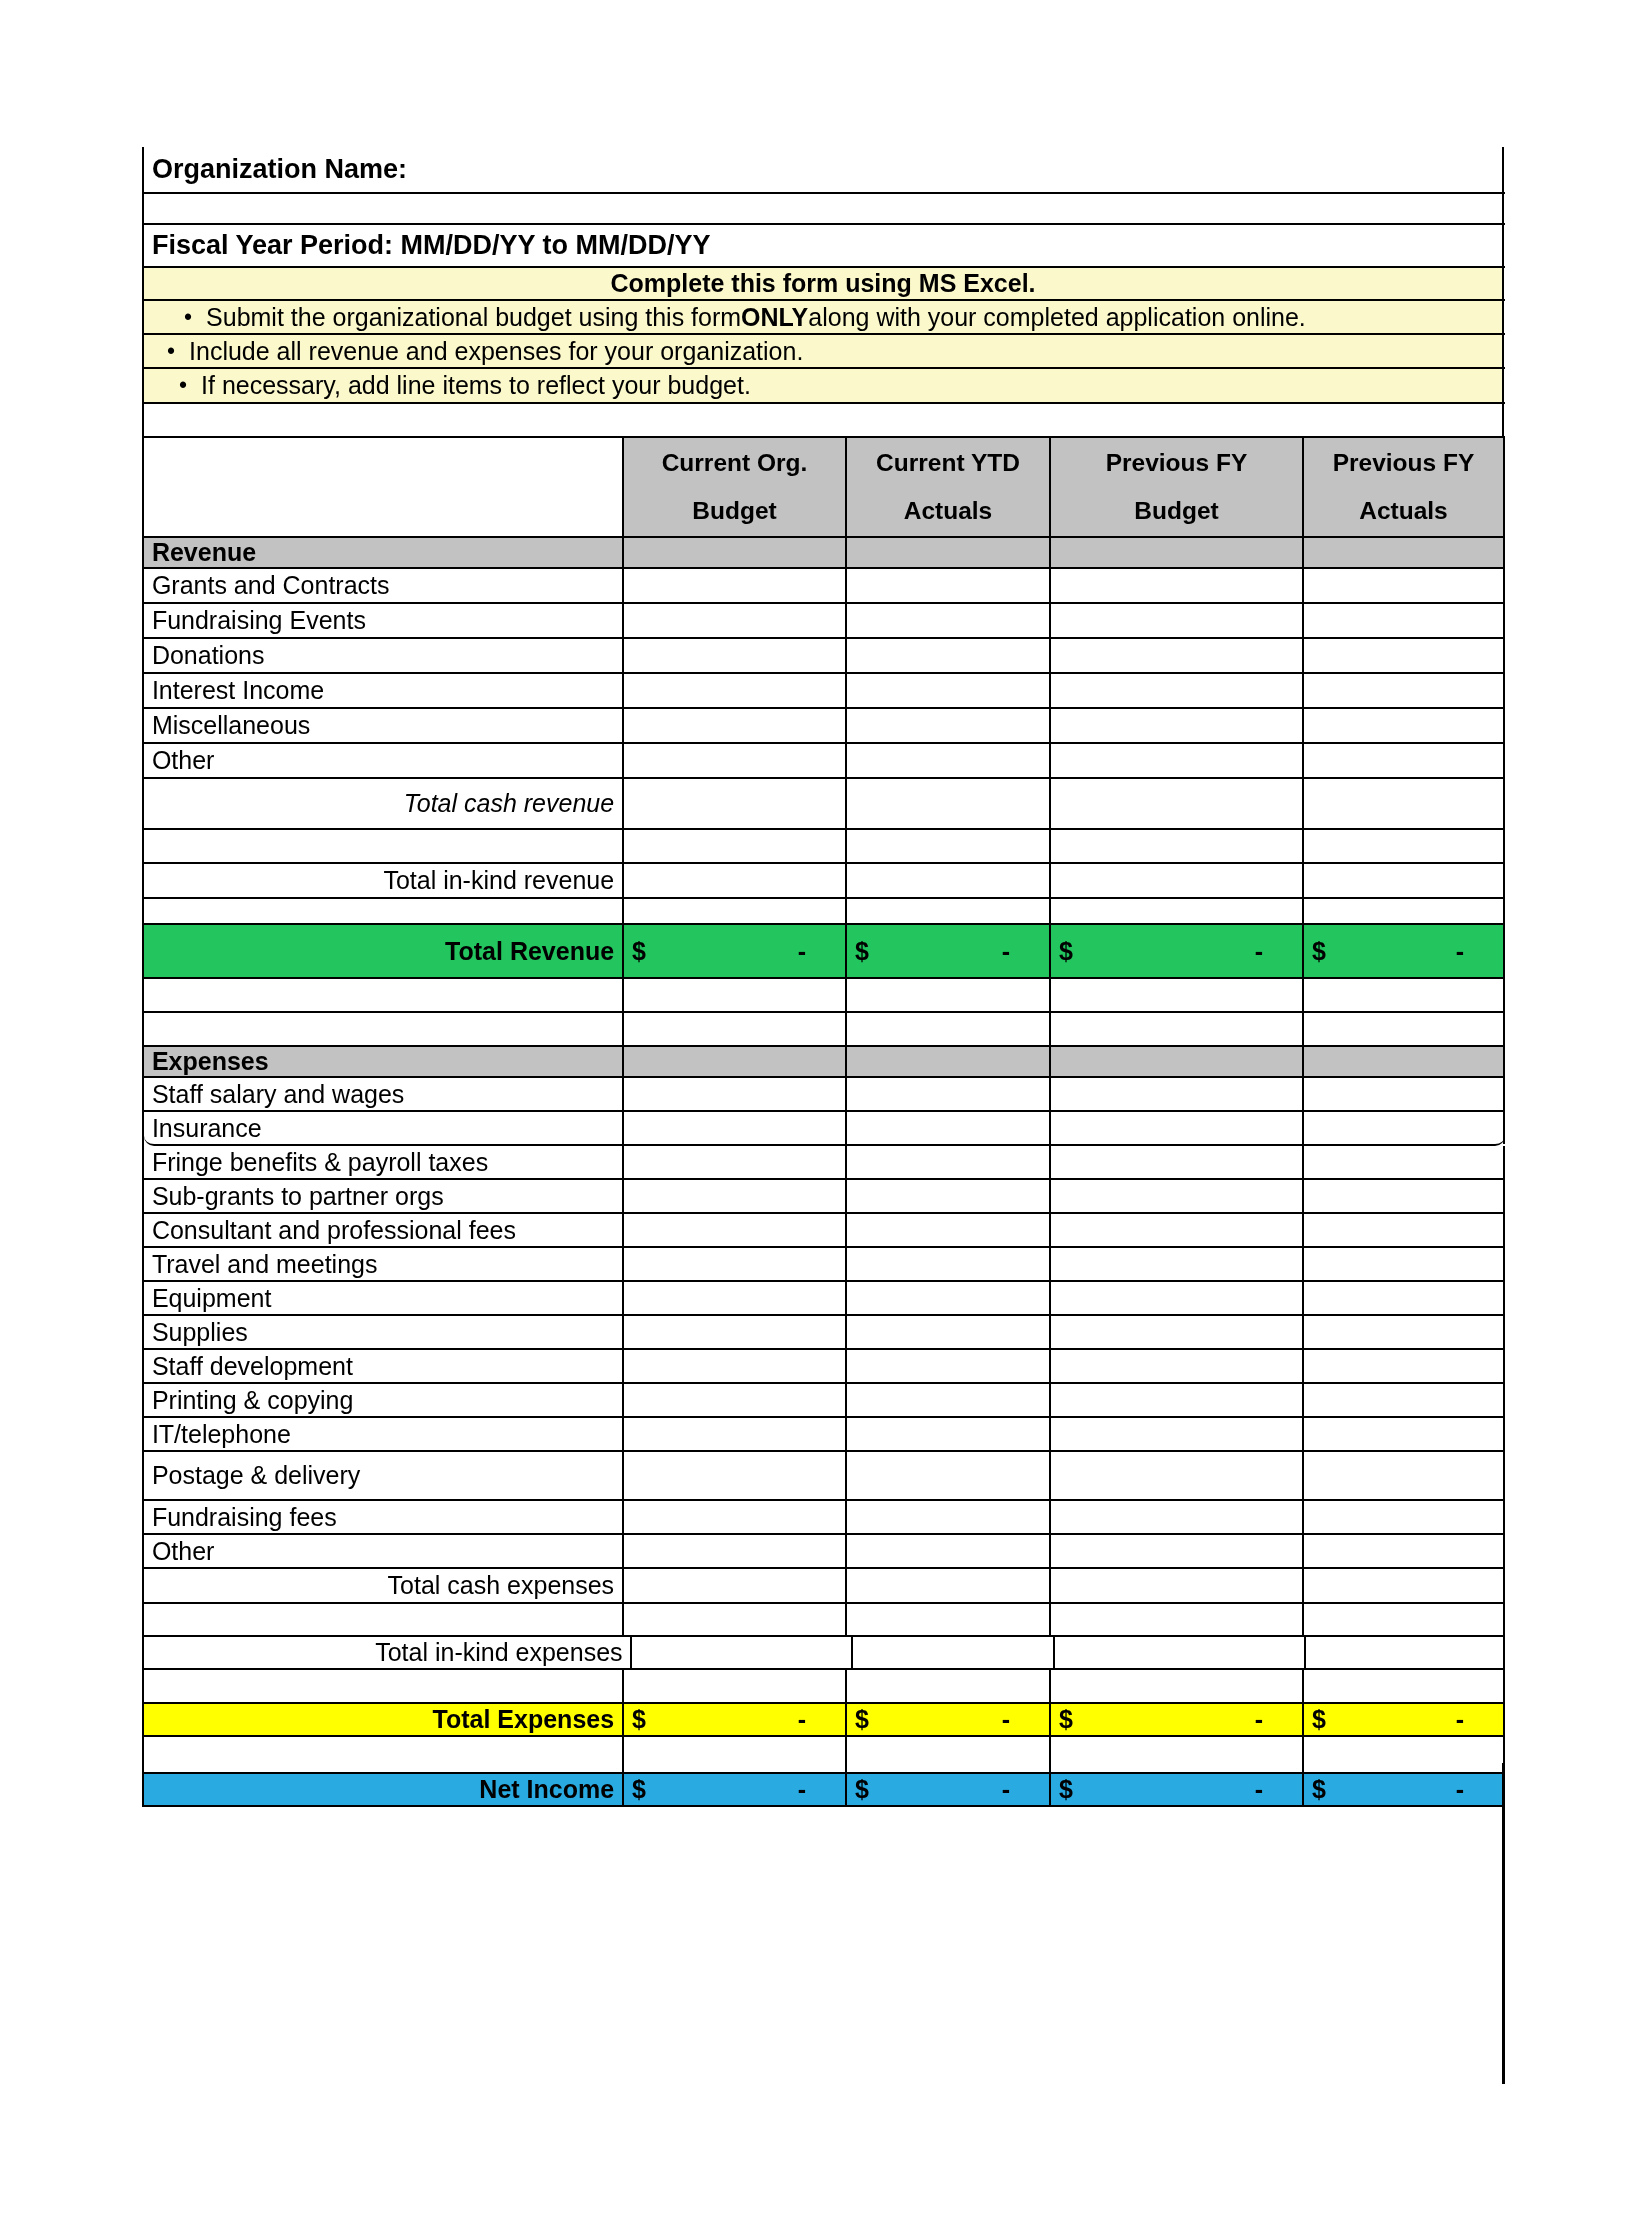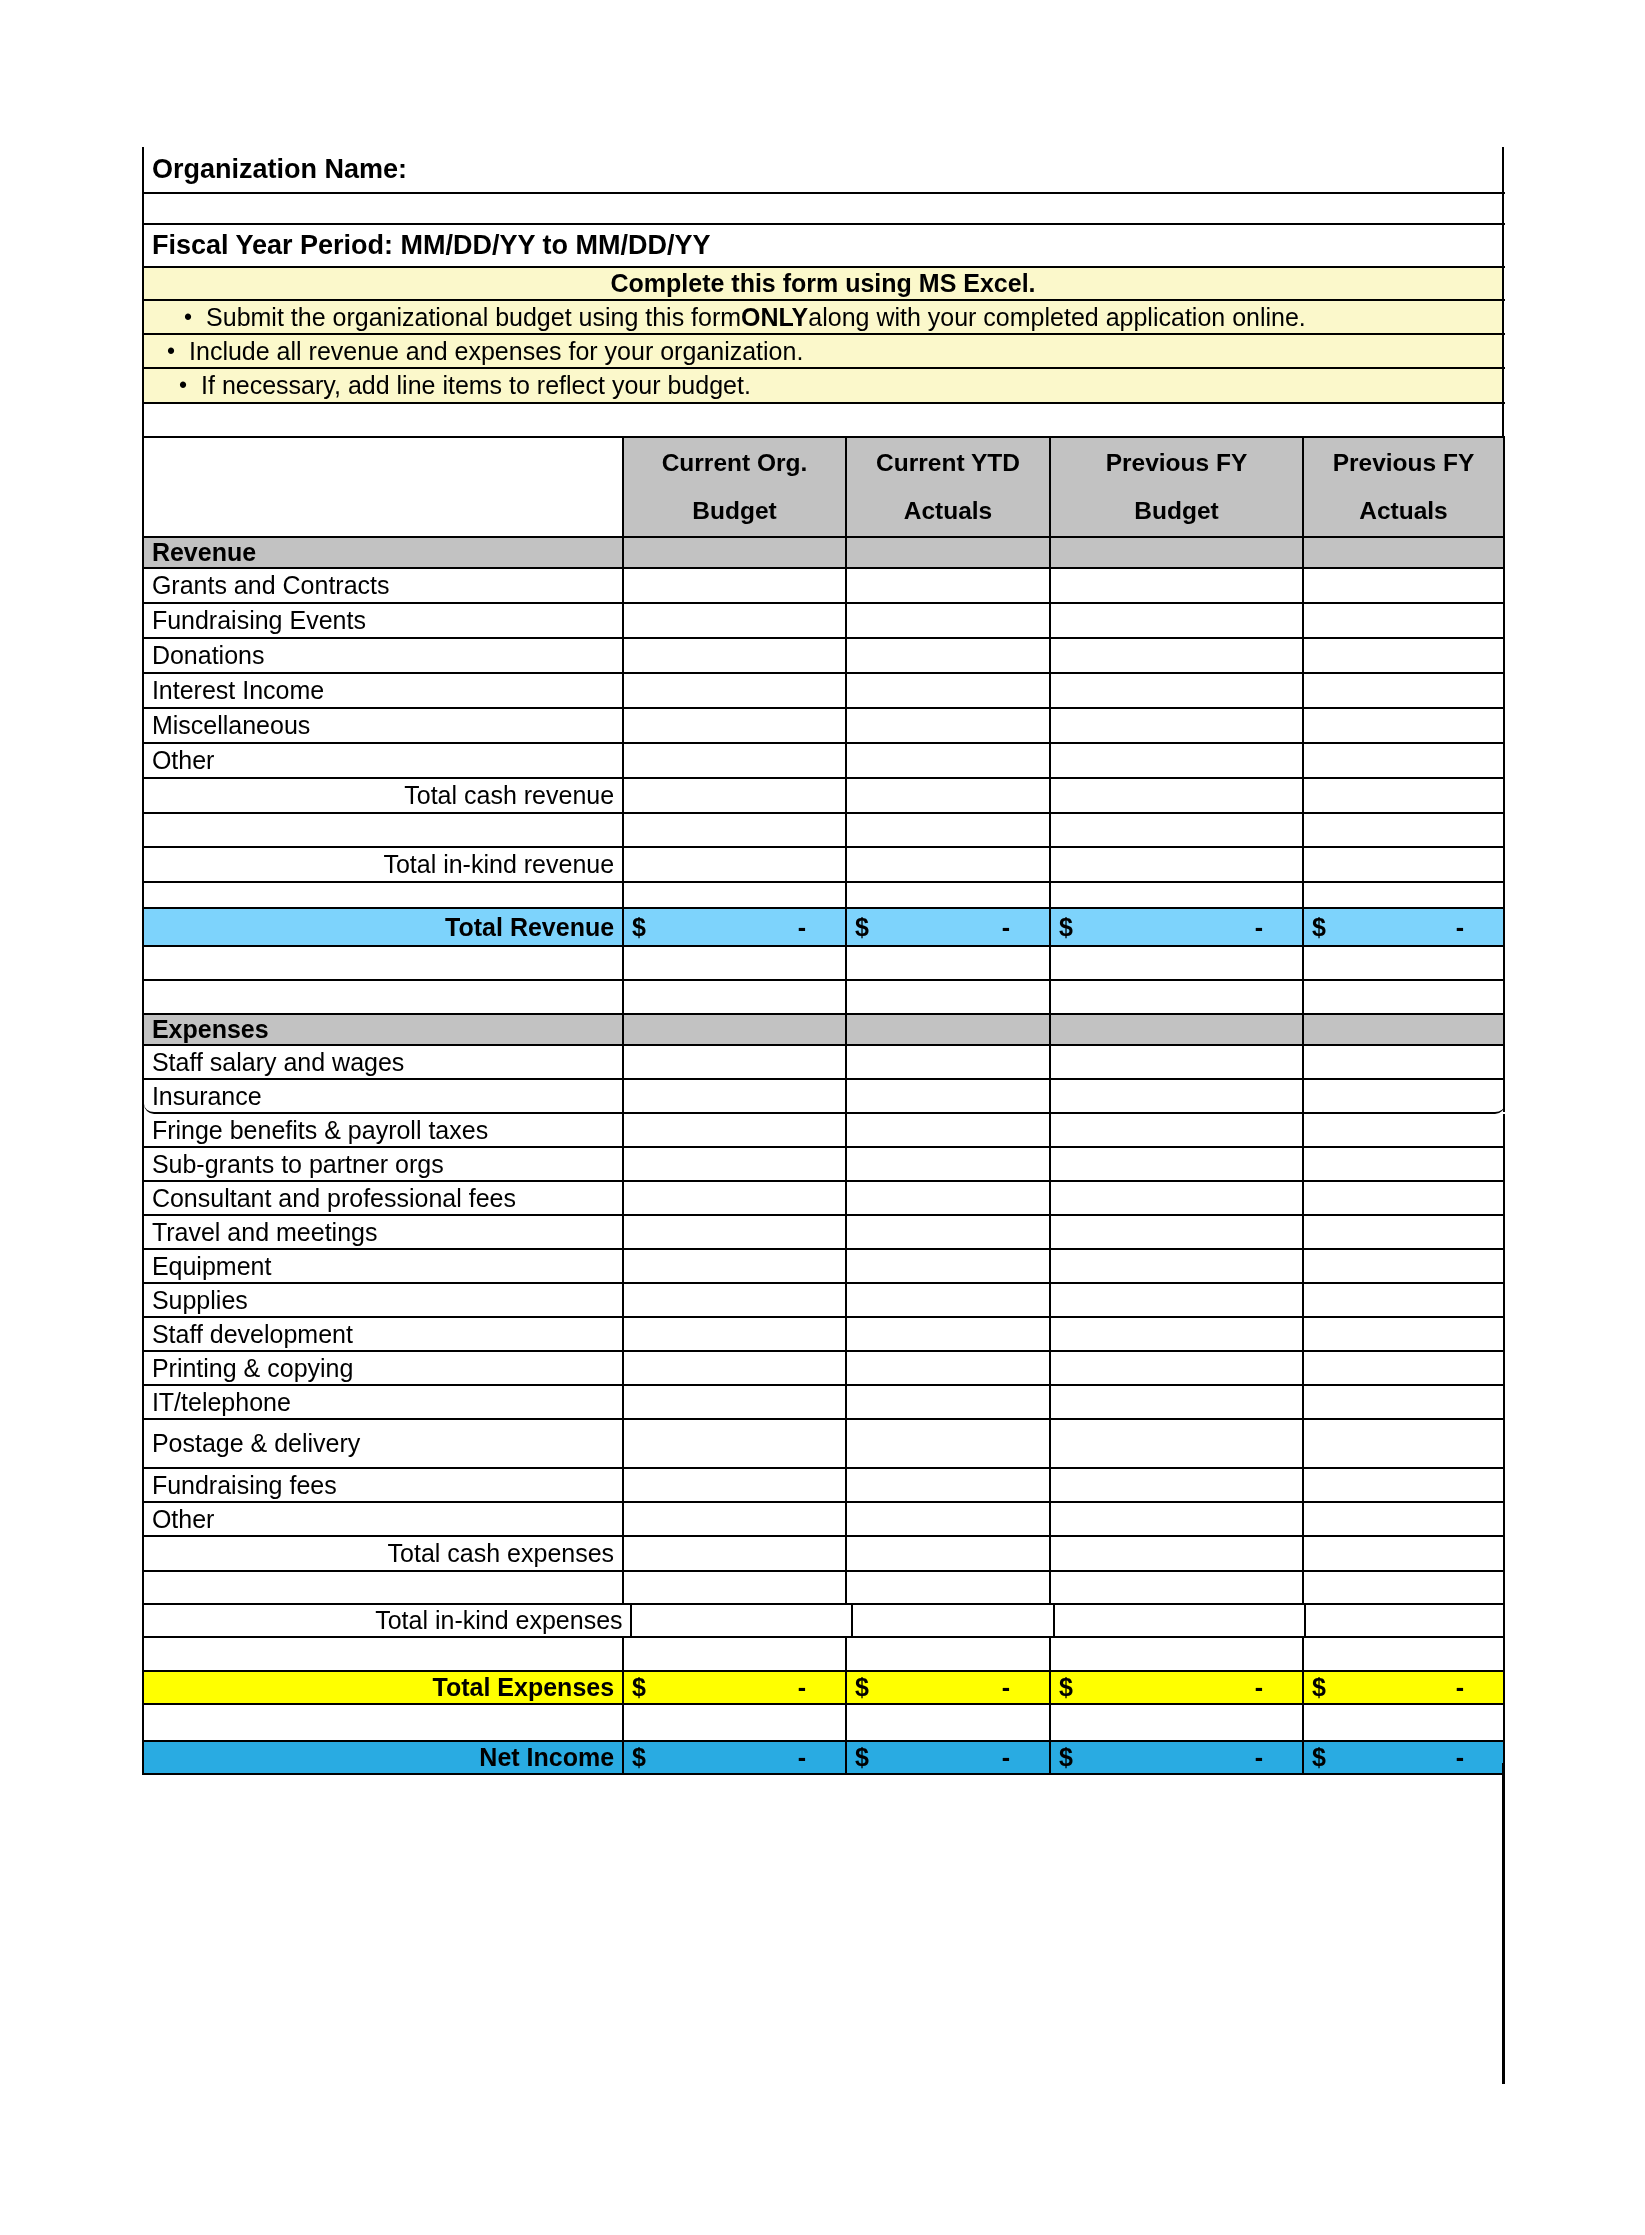--- a/index.html
+++ b/index.html
@@ -156,21 +156,21 @@
         </div>
         <div class="row" style="height: 35px;">
           <div class="cell c0 lbl">
             <div class="span">Other</div>
           </div>
           <div class="cell c1"></div>
           <div class="cell c2"></div>
           <div class="cell c3"></div>
           <div class="cell c4"></div>
         </div>
-        <div class="row" style="height: 35px;">
+        <div class="row" style="height: 51px; font-style: italic;">
           <div class="cell c0 total-lbl">
             <div class="span">Total cash revenue</div>
           </div>
           <div class="cell c1"></div>
           <div class="cell c2"></div>
           <div class="cell c3"></div>
           <div class="cell c4"></div>
         </div>
         <div class="row" style="height: 34px;">
           <div class="cell c0"></div>
@@ -188,21 +188,21 @@
           <div class="cell c3"></div>
           <div class="cell c4"></div>
         </div>
         <div class="row" style="height: 26px;">
           <div class="cell c0"></div>
           <div class="cell c1"></div>
           <div class="cell c2"></div>
           <div class="cell c3"></div>
           <div class="cell c4"></div>
         </div>
-        <div class="row grand" style="height: 38px; background: #7dd3fc;">
+        <div class="row grand" style="height: 54px; background: #22c55e;">
           <div class="cell c0 total-lbl">
             <div class="span">Total Revenue</div>
           </div>
           <div class="cell c1 money">
             <div class="span">$</div>
             <div class="span">-</div>
           </div>
           <div class="cell c2 money">
             <div class="span">$</div>
             <div class="span">-</div>

